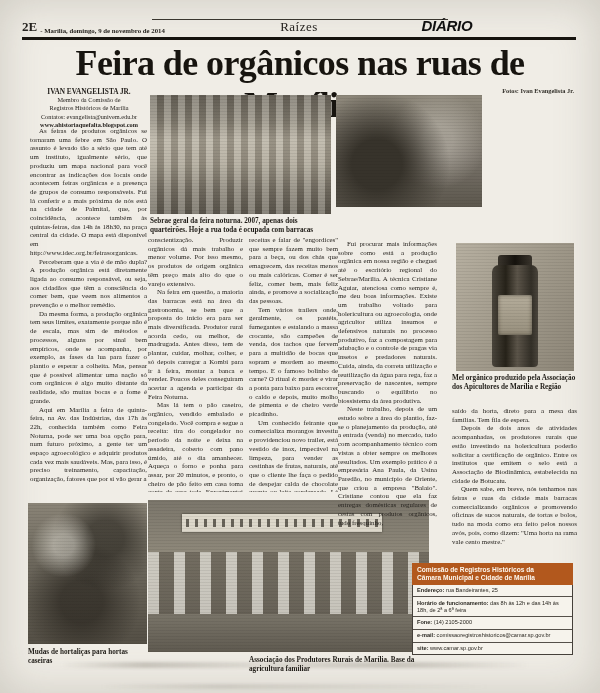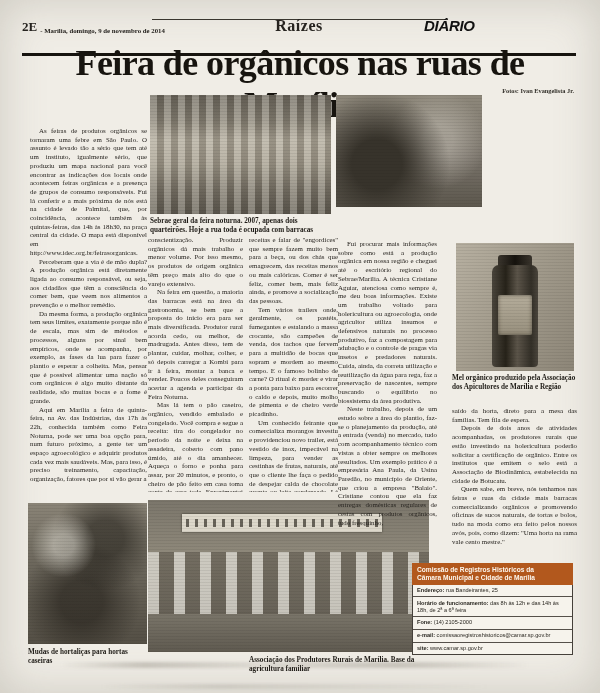--- a/index.html
+++ b/index.html
@@ -5,25 +5,25 @@
   html,body{margin:0;padding:0;}
   .page{
     position:relative;width:600px;height:693px;overflow:hidden;
     background:#f0ede6;
     box-shadow:inset 0 0 45px rgba(115,110,98,.28);
     font-family:"Liberation Serif","DejaVu Serif",serif;
     color:#26231f;
   }
   
   .mast{position:absolute;top:17px;left:22px;right:24px;display:flex;align-items:flex-end;
-        border-bottom:3px solid #17140f;padding-bottom:18px;}
+        border-bottom:3px solid #17140f;padding-bottom:2px;}
   .mast-left{flex:1;display:flex;align-items:flex-end;gap:3px;white-space:nowrap;}
   .edition{font-size:13px;font-weight:bold;}
   .dateline{font-size:6.8px;font-weight:bold;padding-bottom:1px;}
-  .section-title{flex:0 0 auto;font-size:16px;font-weight:bold;letter-spacing:.5px;}
+  .section-title{flex:0 0 auto;font-size:13px;font-weight:normal;letter-spacing:.5px;}
   .mast-right{flex:1;text-align:center;}
   .masthead{font-family:"Liberation Sans","DejaVu Sans",sans-serif;font-style:italic;
             font-weight:800;font-size:15px;letter-spacing:-.3px;color:#111;}
   .section-rule{position:absolute;top:19px;left:152px;width:296px;height:0;border-top:1px solid #3a362f;}
   
   .headline{position:absolute;top:42px;left:16px;right:16px;margin:0;text-align:center;
             font-size:36px;font-weight:700;letter-spacing:-.6px;color:#17140f;}
   .photo-credit{position:absolute;top:87px;right:26px;font-size:6.3px;font-weight:bold;color:#33302a;}
   .byline{position:absolute;top:88px;left:30px;width:118px;text-align:center;line-height:8.2px;}
   .byline .name{font-size:7.3px;font-weight:bold;}
@@ -112,20 +112,27 @@
     </div>
     <div class="section-title">Raízes</div>
     <div class="mast-right">
       <span class="masthead">DIÁRIO</span>
     </div>
   </div>
 
   <h1 class="headline">Feira de orgânicos nas ruas de Marília</h1>
   <div class="photo-credit">Fotos: Ivan Evangelista Jr.</div>
 
+  <div class="byline">
+    <div class="name">IVAN EVANGELISTA JR.</div>
+    <div class="small">Membro da Comissão de</div>
+    <div class="small">Registros Históricos de Marília</div>
+    <div class="small">Contatos: evangelista@univem.edu.br</div>
+    <div class="blog">www.ahistoriaquefalta.blogspot.com</div>
+  </div>
 
   <div class="photo ph-fair"></div>
   <div class="photo ph-coffee"></div>
   <div class="photo ph-jar">
     <div class="jar-lid"></div>
     <div class="jar-body"></div>
     <div class="jar-label"></div>
   </div>
   <div class="photo ph-seedlings"></div>
   <div class="photo ph-people">

